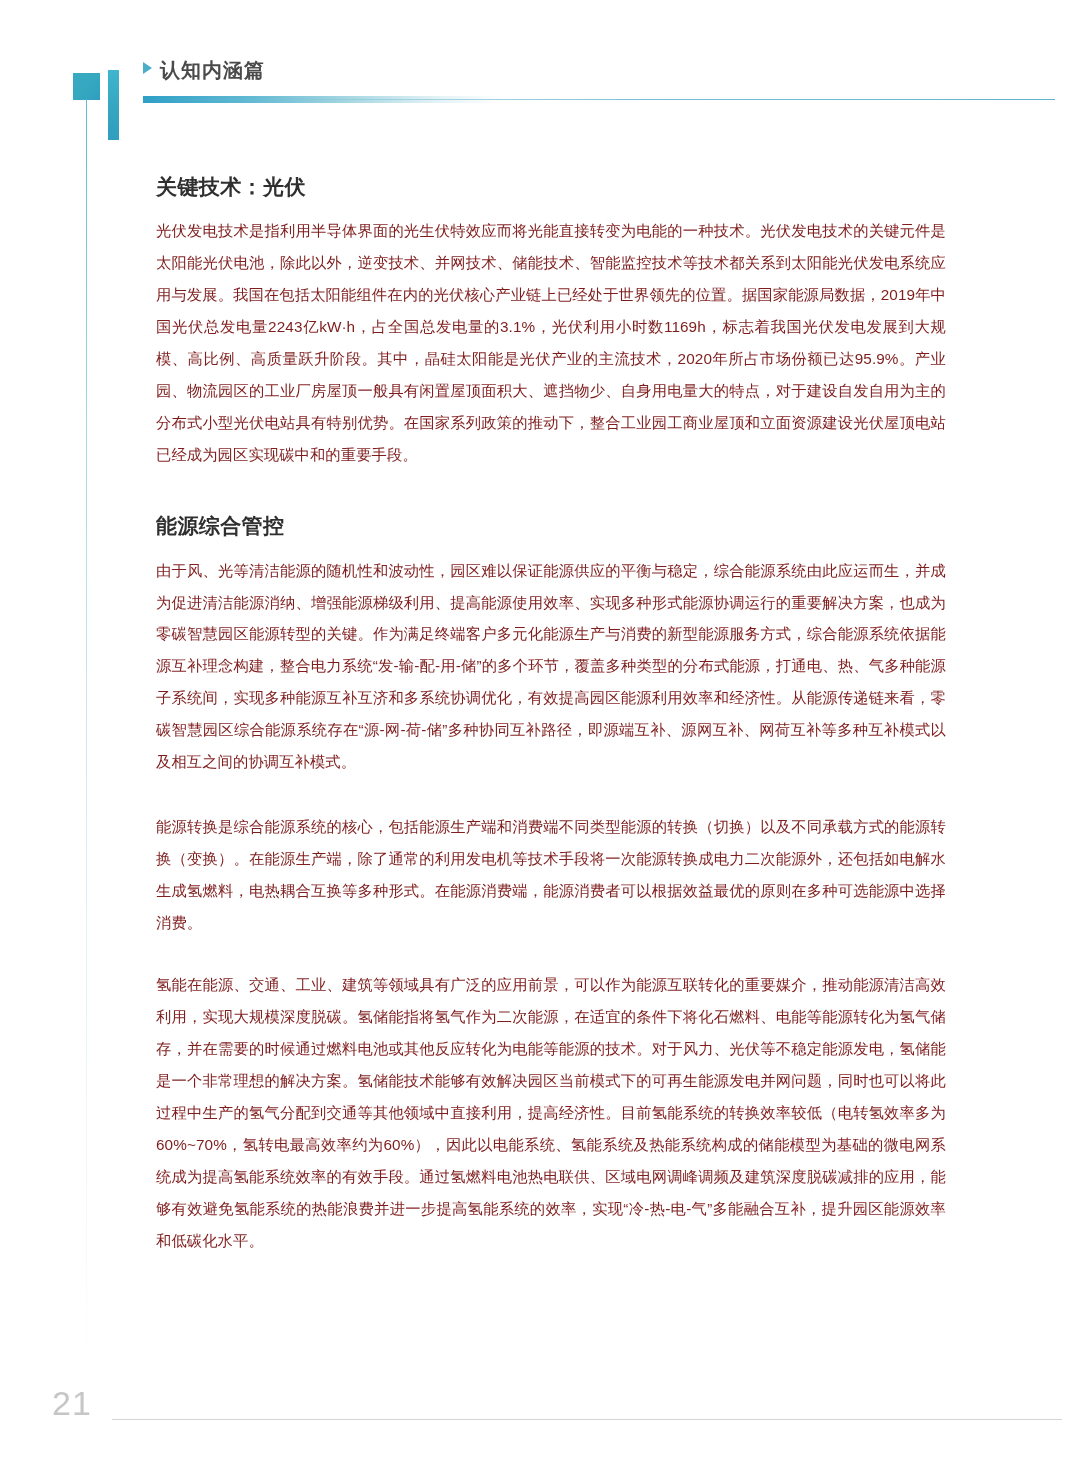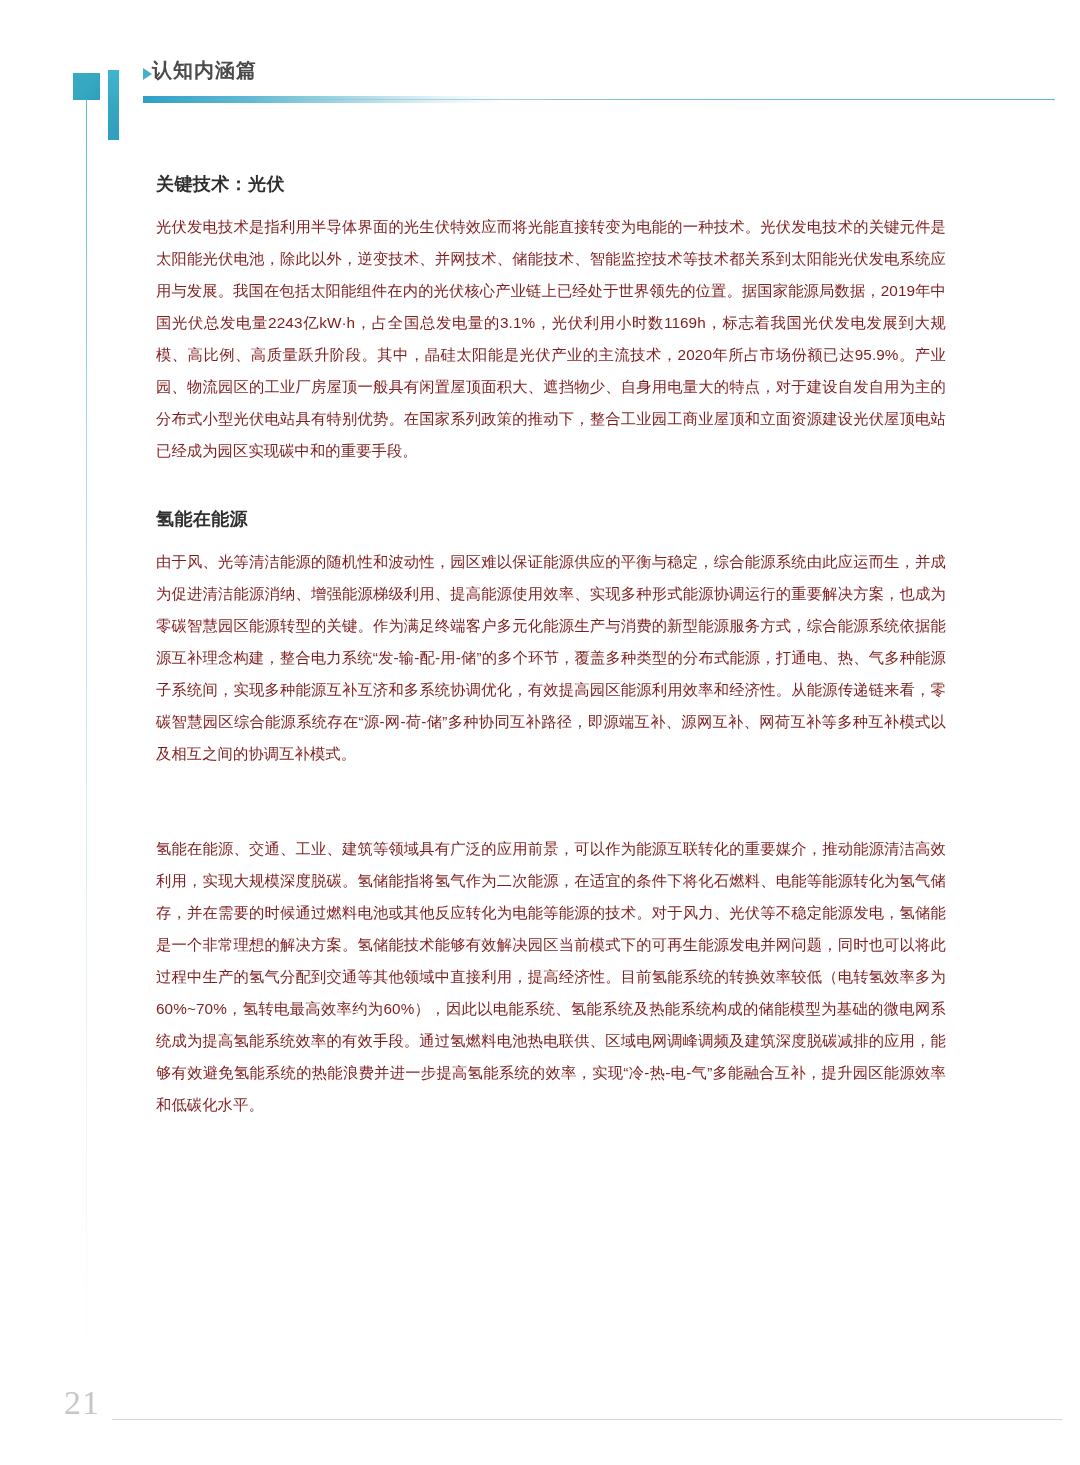--- a/index.html
+++ b/index.html
@@ -43,22 +43,22 @@
     height: 70px;
     background: linear-gradient(180deg, #3fb5d0 0%, #36a6c0 55%, #2f9ec0 100%);
   }
 
   
   .running-head {
     position: absolute;
     left: 143px;
     top: 60px;
     display: flex;
-    align-items: flex-end;
-    gap: 0;
+    align-items: flex-start;
+    gap: 8px;
   }
   .head-triangle {
     width: 0;
     height: 0;
     border-left: 9px solid #4aaec8;
     border-top: 6px solid transparent;
     border-bottom: 6px solid transparent;
     margin-top: 2px;
   }
   .head-title {
@@ -89,21 +89,21 @@
   
   .content {
     position: absolute;
     left: 156px;
     top: 172px;
     width: 790px;
   }
   .section { margin-bottom: 0; }
 
   h2.sec-heading {
-    font-size: 18px;
+    font-size: 21px;
     font-weight: bold;
     color: #2f2f2f;
     margin: 0 0 14px 0;
     letter-spacing: 0.4px;
     line-height: 1.4;
   }
   p.body-text {
     font-size: 15.3px;
     line-height: 2.09;
     margin: 0;
@@ -112,23 +112,23 @@
     text-justify: inter-ideograph;
     letter-spacing: 0.1px;
   }
   .gap-lg { height: 40px; }
   .gap-md { height: 33px; }
   .gap-sm { height: 30px; }
 
   
   .page-number {
     position: absolute;
-    left: 64px;
+    left: 52px;
     top: 1386px;
-    font-family: Liberation Serif, serif;
+    font-family: Liberation Sans, sans-serif;
     font-size: 34px;
     color: #c6c6c6;
     line-height: 1;
     letter-spacing: 1px;
   }
   .footer-rule {
     position: absolute;
     left: 112px;
     top: 1419px;
     width: 950px;
@@ -153,23 +153,24 @@
 <main class="content">
 
   <section class="section">
     <h2 class="sec-heading">关键技术：光伏</h2>
     <p class="body-text">光伏发电技术是指利用半导体界面的光生伏特效应而将光能直接转变为电能的一种技术。光伏发电技术的关键元件是太阳能光伏电池，除此以外，逆变技术、并网技术、储能技术、智能监控技术等技术都关系到太阳能光伏发电系统应用与发展。我国在包括太阳能组件在内的光伏核心产业链上已经处于世界领先的位置。据国家能源局数据，2019年中国光伏总发电量2243亿kW·h，占全国总发电量的3.1%，光伏利用小时数1169h，标志着我国光伏发电发展到大规模、高比例、高质量跃升阶段。其中，晶硅太阳能是光伏产业的主流技术，2020年所占市场份额已达95.9%。产业园、物流园区的工业厂房屋顶一般具有闲置屋顶面积大、遮挡物少、自身用电量大的特点，对于建设自发自用为主的分布式小型光伏电站具有特别优势。在国家系列政策的推动下，整合工业园工商业屋顶和立面资源建设光伏屋顶电站已经成为园区实现碳中和的重要手段。</p>
   </section>
 
   <div class="gap-lg"></div>
 
   <section class="section">
-    <h2 class="sec-heading">氢能在能源</h2>
+    <h2 class="sec-heading">能源综合管控</h2>
     <p class="body-text">由于风、光等清洁能源的随机性和波动性，园区难以保证能源供应的平衡与稳定，综合能源系统由此应运而生，并成为促进清洁能源消纳、增强能源梯级利用、提高能源使用效率、实现多种形式能源协调运行的重要解决方案，也成为零碳智慧园区能源转型的关键。作为满足终端客户多元化能源生产与消费的新型能源服务方式，综合能源系统依据能源互补理念构建，整合电力系统“发-输-配-用-储”的多个环节，覆盖多种类型的分布式能源，打通电、热、气多种能源子系统间，实现多种能源互补互济和多系统协调优化，有效提高园区能源利用效率和经济性。从能源传递链来看，零碳智慧园区综合能源系统存在“源-网-荷-储”多种协同互补路径，即源端互补、源网互补、网荷互补等多种互补模式以及相互之间的协调互补模式。</p>
     <div class="gap-md"></div>
+    <p class="body-text">能源转换是综合能源系统的核心，包括能源生产端和消费端不同类型能源的转换（切换）以及不同承载方式的能源转换（变换）。在能源生产端，除了通常的利用发电机等技术手段将一次能源转换成电力二次能源外，还包括如电解水生成氢燃料，电热耦合互换等多种形式。在能源消费端，能源消费者可以根据效益最优的原则在多种可选能源中选择消费。</p>
   </section>
 
   <div class="gap-sm"></div>
 
   <section class="section">
     <p class="body-text">氢能在能源、交通、工业、建筑等领域具有广泛的应用前景，可以作为能源互联转化的重要媒介，推动能源清洁高效利用，实现大规模深度脱碳。氢储能指将氢气作为二次能源，在适宜的条件下将化石燃料、电能等能源转化为氢气储存，并在需要的时候通过燃料电池或其他反应转化为电能等能源的技术。对于风力、光伏等不稳定能源发电，氢储能是一个非常理想的解决方案。氢储能技术能够有效解决园区当前模式下的可再生能源发电并网问题，同时也可以将此过程中生产的氢气分配到交通等其他领域中直接利用，提高经济性。目前氢能系统的转换效率较低（电转氢效率多为60%~70%，氢转电最高效率约为60%），因此以电能系统、氢能系统及热能系统构成的储能模型为基础的微电网系统成为提高氢能系统效率的有效手段。通过氢燃料电池热电联供、区域电网调峰调频及建筑深度脱碳减排的应用，能够有效避免氢能系统的热能浪费并进一步提高氢能系统的效率，实现“冷-热-电-气”多能融合互补，提升园区能源效率和低碳化水平。</p>
   </section>
 
 </main>
 

